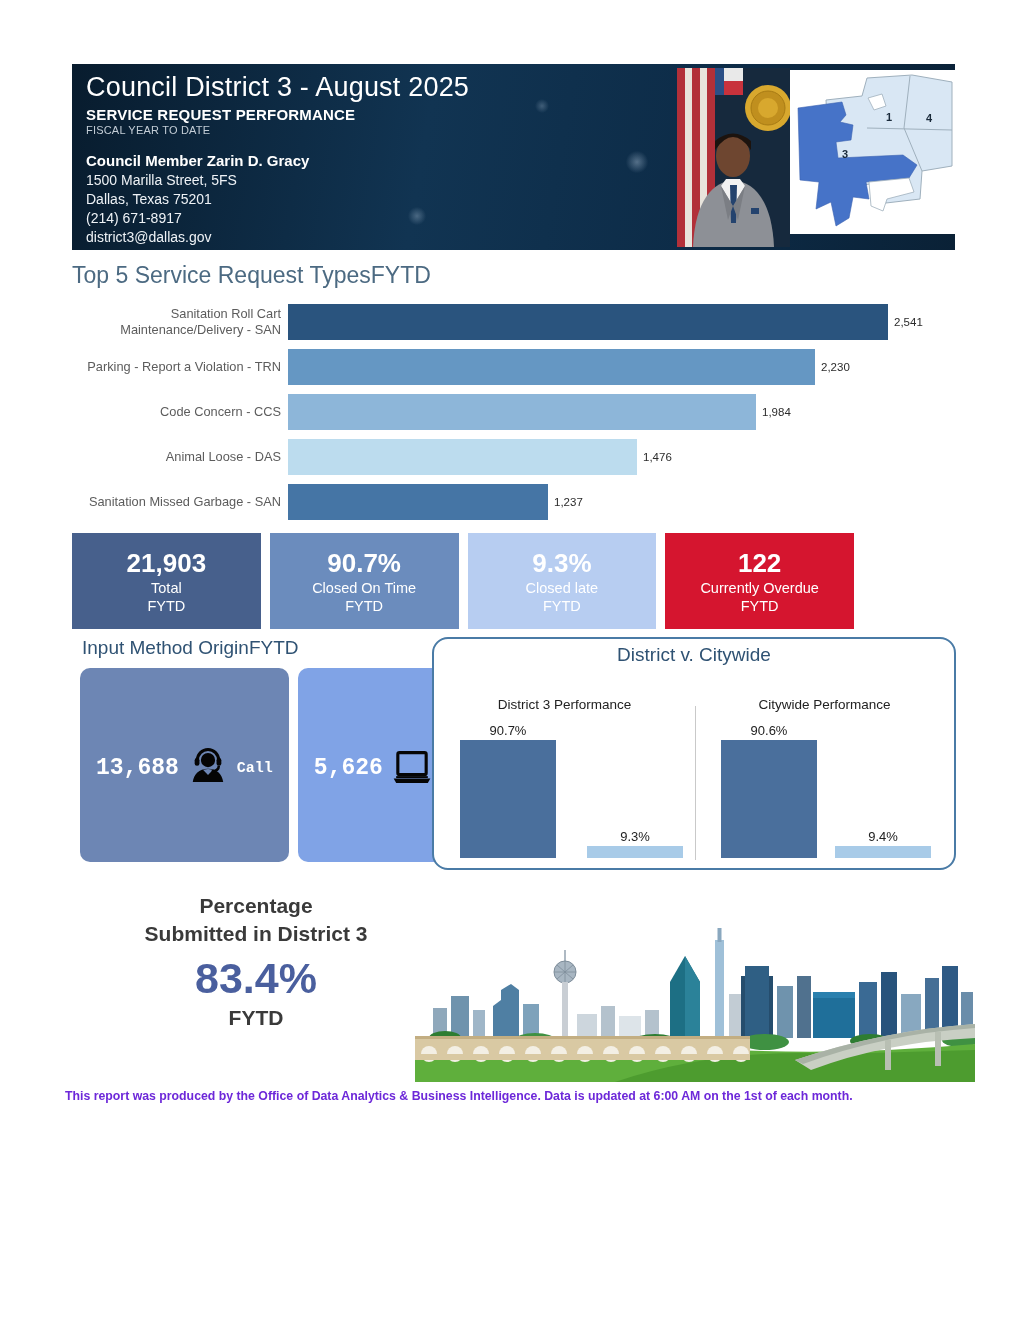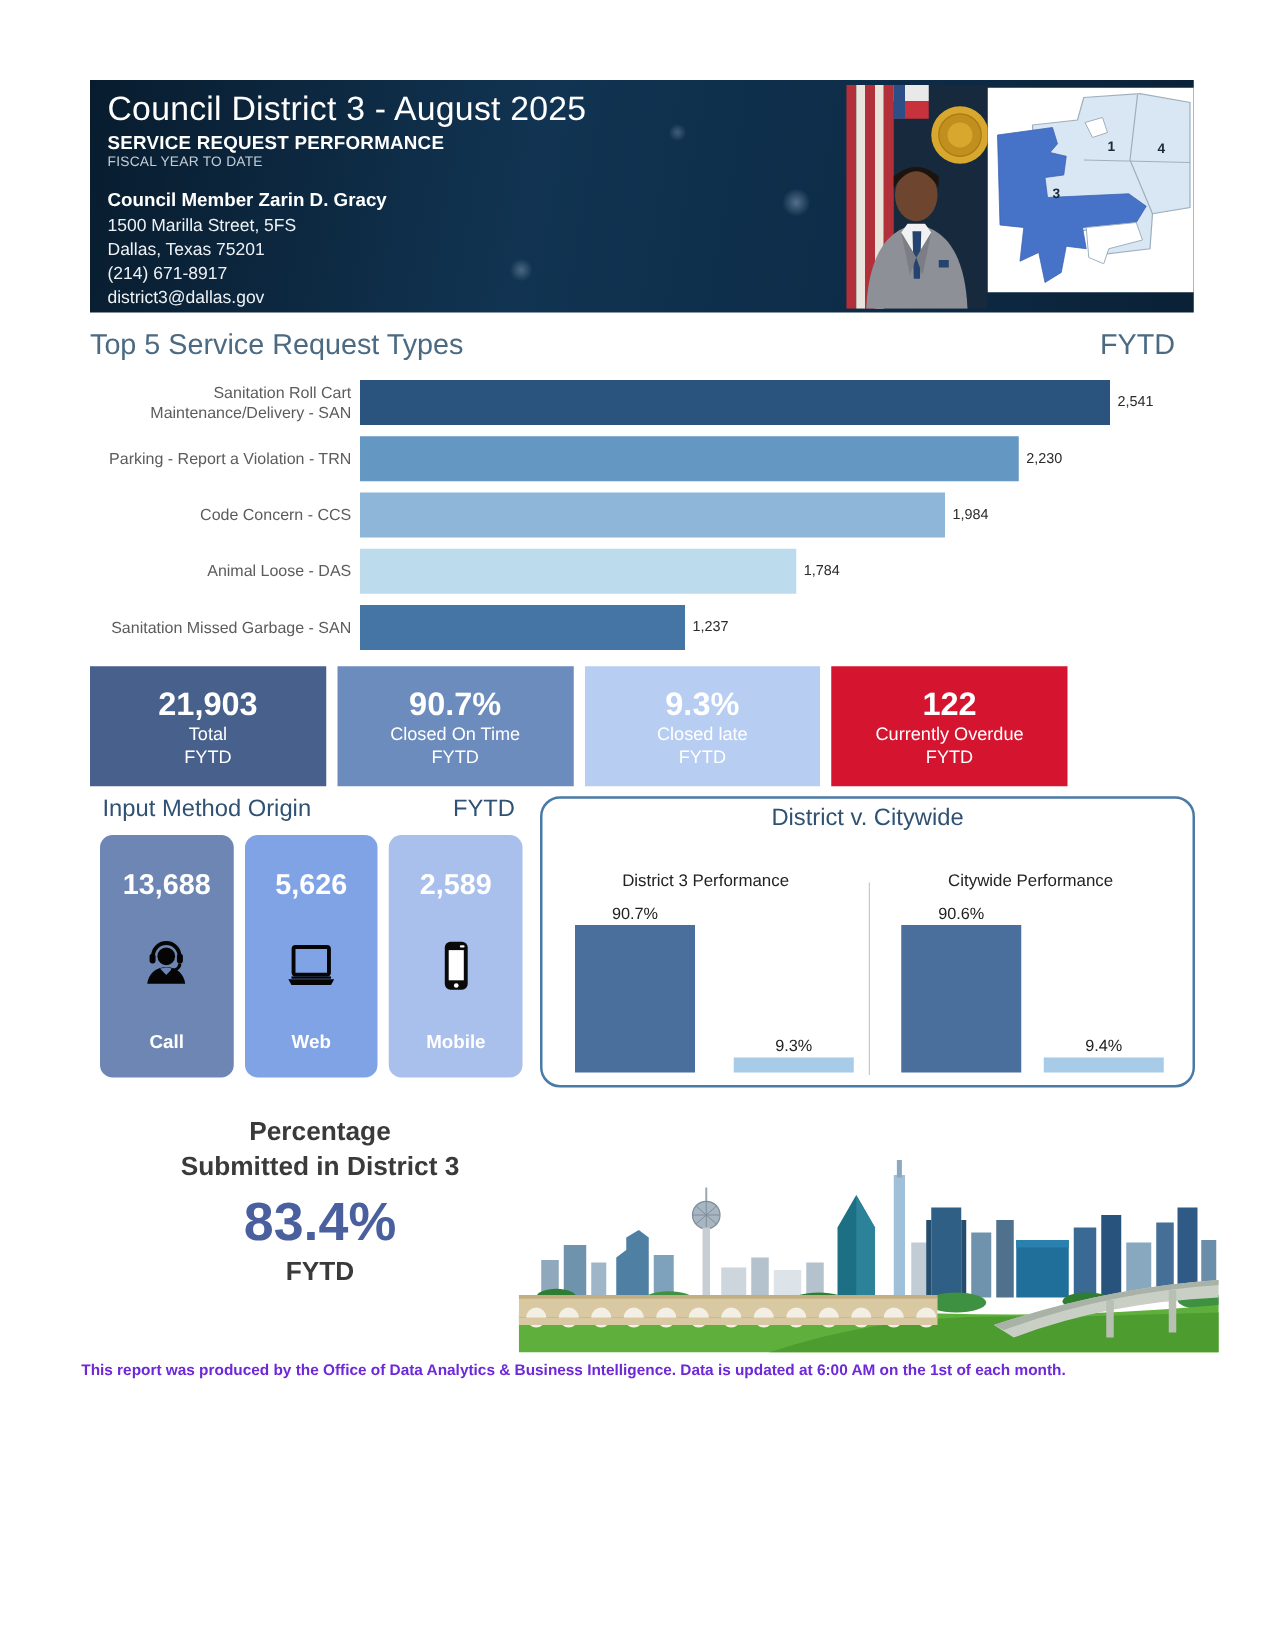--- a/index.html
+++ b/index.html
@@ -22,21 +22,21 @@
   .banner-sub { font-size:15px; font-weight:700; margin-top:3px; letter-spacing:.2px; }
   .banner-period { font-size:11px; color:#c3cdd6; margin-top:1px; letter-spacing:.2px; }
   .contact { margin-top:15px; font-size:14px; line-height:1.36; color:#eef2f6; }
   .contact-name { font-weight:700; font-size:15px; color:#fff; }
   .portrait { position:absolute; left:605px; top:4px; width:113px; height:179px; }
   .district-map { position:absolute; left:718px; top:6px; width:165px; height:164px; }
   .portrait svg, .district-map svg, .skyline svg { display:block; width:100%; height:100%; }
   .map-num { font-family:"Liberation Sans", sans-serif; font-size:11px; font-weight:700; fill:#1a2a3a; }
 
   
-  .sec-title-row { position:absolute; display:flex; justify-content:space-between; align-items:baseline; color:#4c6a82; }
+  .sec-title-row { position:absolute; display:flex; justify-content:flex-start; align-items:baseline; color:#4c6a82; }
   .top5-title-row { left:72px; top:262px; width:868px; font-size:23px; }
   .input-title-row { left:82px; top:637px; width:330px; font-size:19px; color:#2f5273; }
 
   
   .top5-chart { position:absolute; left:76px; top:299px; width:900px; }
   .t5row { display:flex; align-items:center; height:45px; }
   .t5label { width:212px; padding-right:7px; text-align:right; font-size:12.8px; color:#5c5c5c; line-height:1.25; }
   .t5bar { height:36px; }
   .t5val { margin-left:6px; font-size:11.5px; color:#2b2b2b; }
 
@@ -45,21 +45,21 @@
   .kpi { flex:1; color:#fff; text-align:center; display:flex; flex-direction:column; justify-content:center; line-height:1.25; }
   .kpi-value { font-size:26px; font-weight:700; }
   .kpi-label, .kpi-period { font-size:14.5px; font-weight:400; }
   .kpi-1 { background:#47608c; }
   .kpi-2 { background:#6b8cbd; }
   .kpi-3 { background:#b7cdf1; }
   .kpi-4 { background:#d5152f; }
 
   
   .input-cards { position:absolute; left:80px; top:668px; width:338px; height:194px; display:flex; gap:9px; }
-  .in-card { flex:1; border-radius:10px; color:#fff; text-align:center; display:flex; flex-direction:column; align-items:center; justify-content:space-between; padding:26px 0 20px; }
+  .in-card { flex:1; border-radius:10px; color:#fff; text-align:center; display:flex; flex-direction:row; align-items:center; justify-content:space-between; padding:26px 16px 20px;font-family:Liberation Mono, monospace; }
   .in-value { font-size:23px; font-weight:700; }
   .in-label { font-size:15px; font-weight:700; }
   .in-icon { width:58px; height:54px; display:flex; align-items:center; justify-content:center; }
   .in-icon svg { width:54px; height:50px; }
   .in-1 { background:#6d86b4; }
   .in-2 { background:#80a3e6; }
   .in-3 { background:#a9bfec; }
 
   
   .mini-panel { position:absolute; left:432px; top:637px; width:524px; height:233px; border:2px solid #4a7ba6; border-radius:16px; background:#fff; }
@@ -168,21 +168,21 @@
       <div class="t5val">2,230</div>
     </div>
     <div class="t5row">
       <div class="t5label">Code Concern - CCS</div>
       <div class="t5bar" style="width: 468px; background: rgb(141, 182, 217);"></div>
       <div class="t5val">1,984</div>
     </div>
     <div class="t5row">
       <div class="t5label">Animal Loose - DAS</div>
       <div class="t5bar" style="width: 349px; background: rgb(188, 220, 238);"></div>
-      <div class="t5val">1,784</div>
+      <div class="t5val">1,476</div>
     </div>
     <div class="t5row">
       <div class="t5label">Sanitation Missed Garbage - SAN</div>
       <div class="t5bar" style="width: 260px; background: rgb(69, 117, 165);"></div>
       <div class="t5val">1,237</div>
     </div>
   </div>
 
   <div class="kpi-row">
     <div class="kpi kpi-1">

